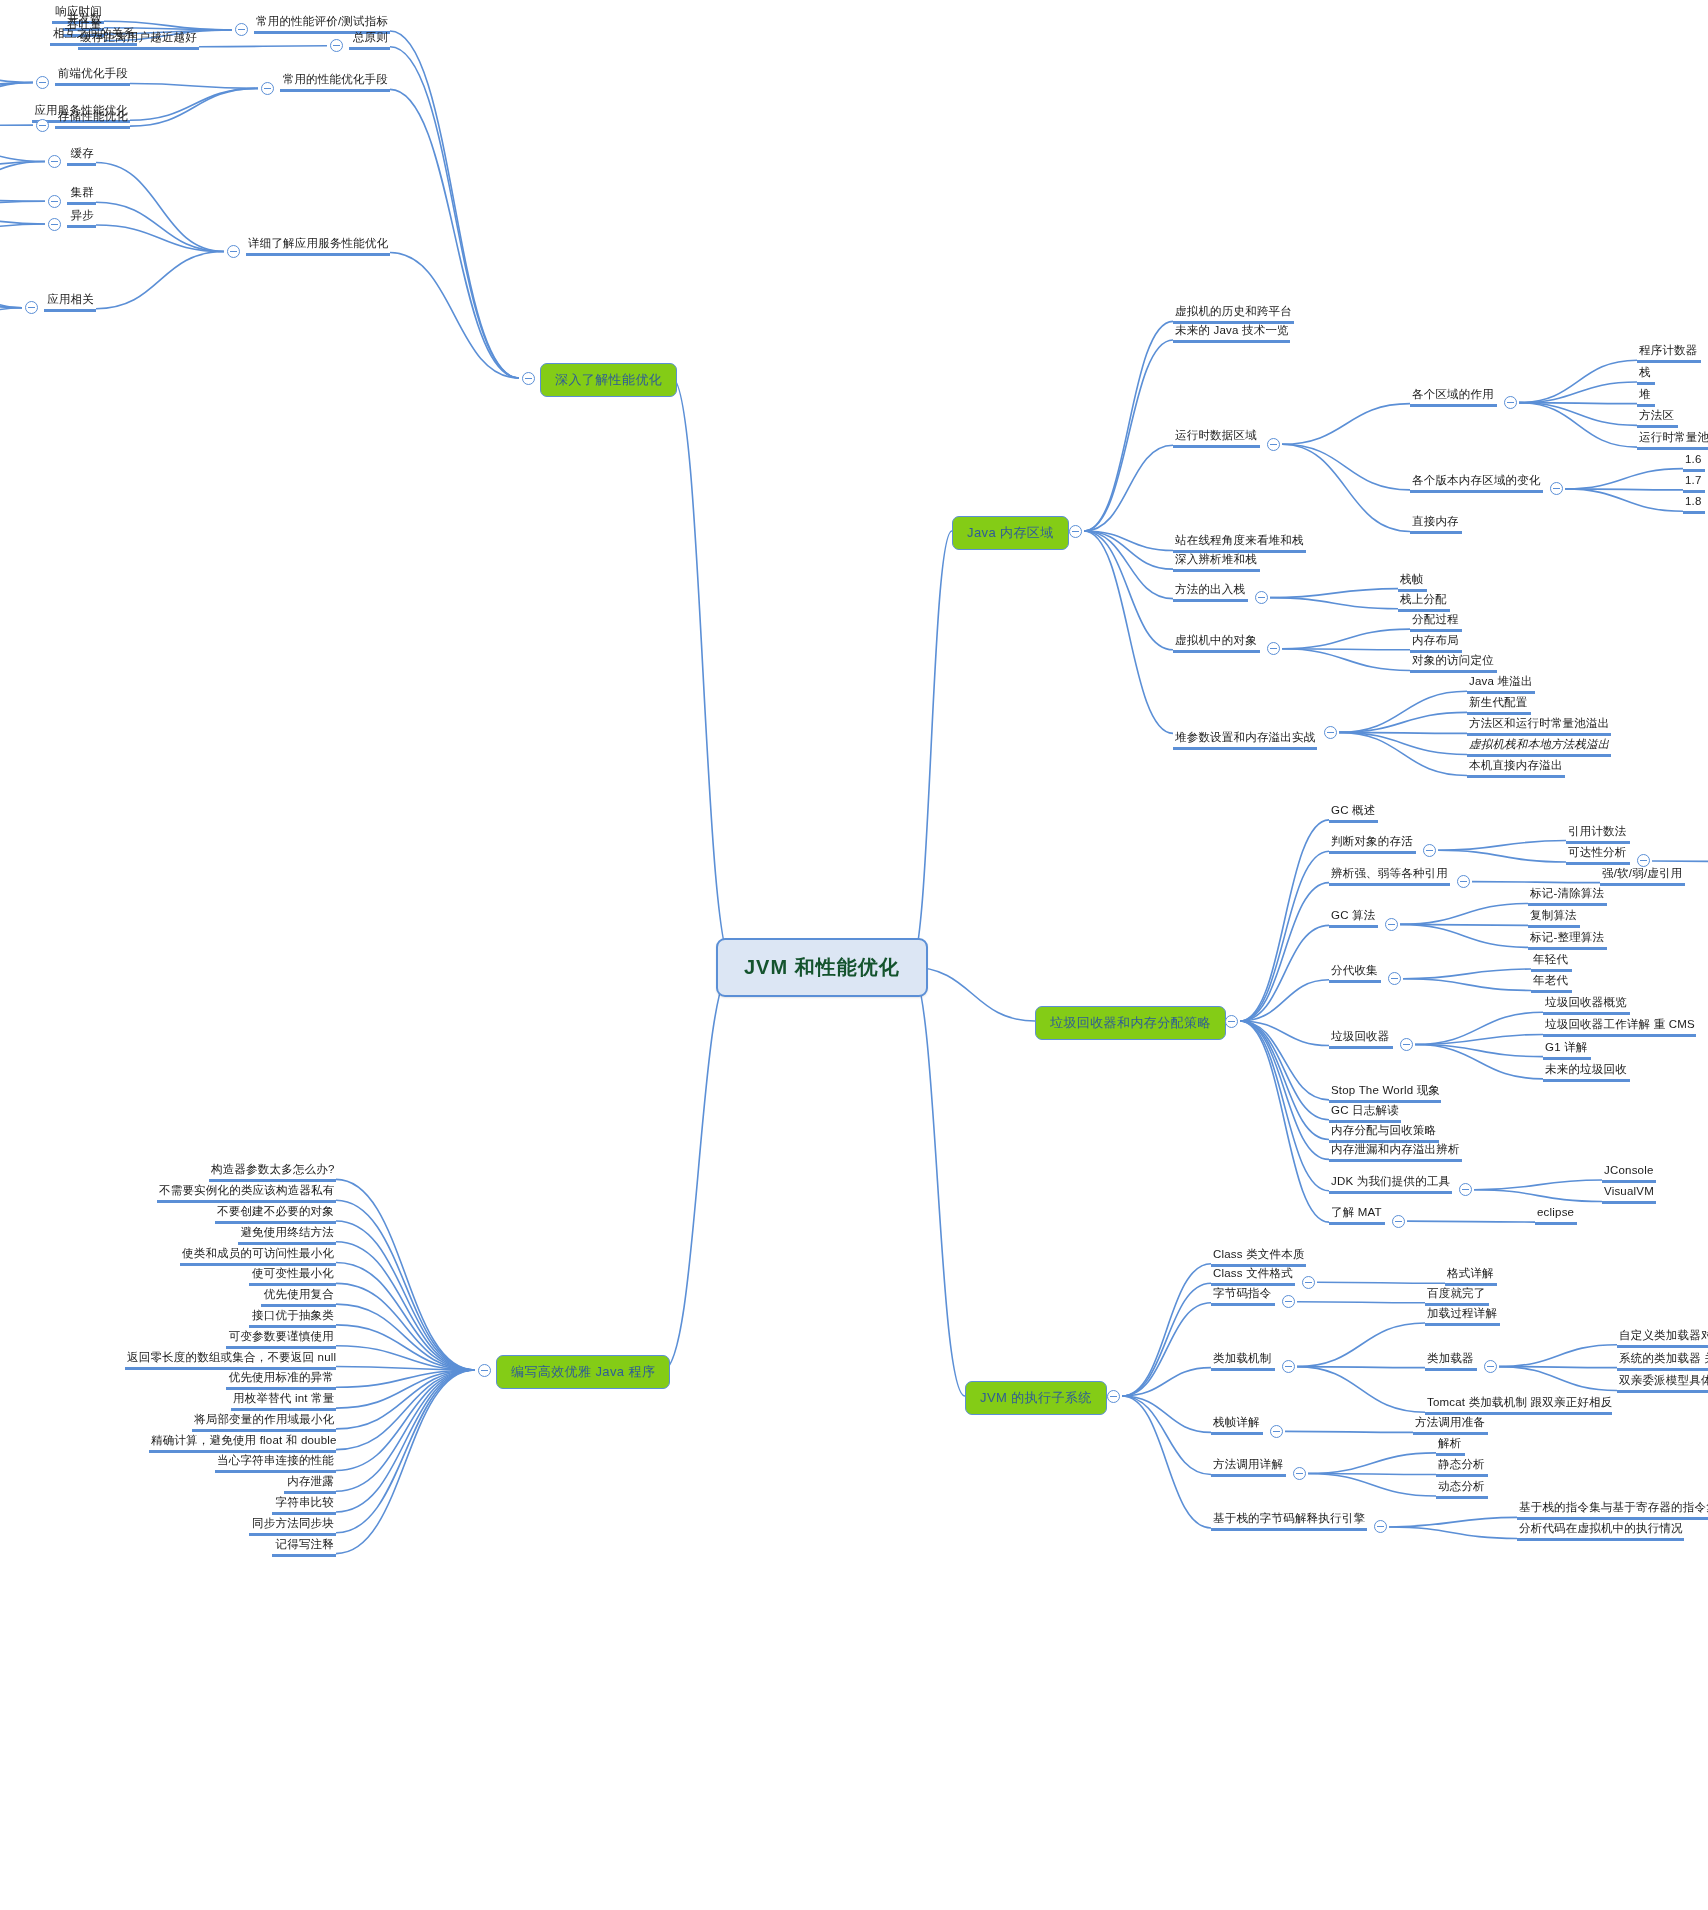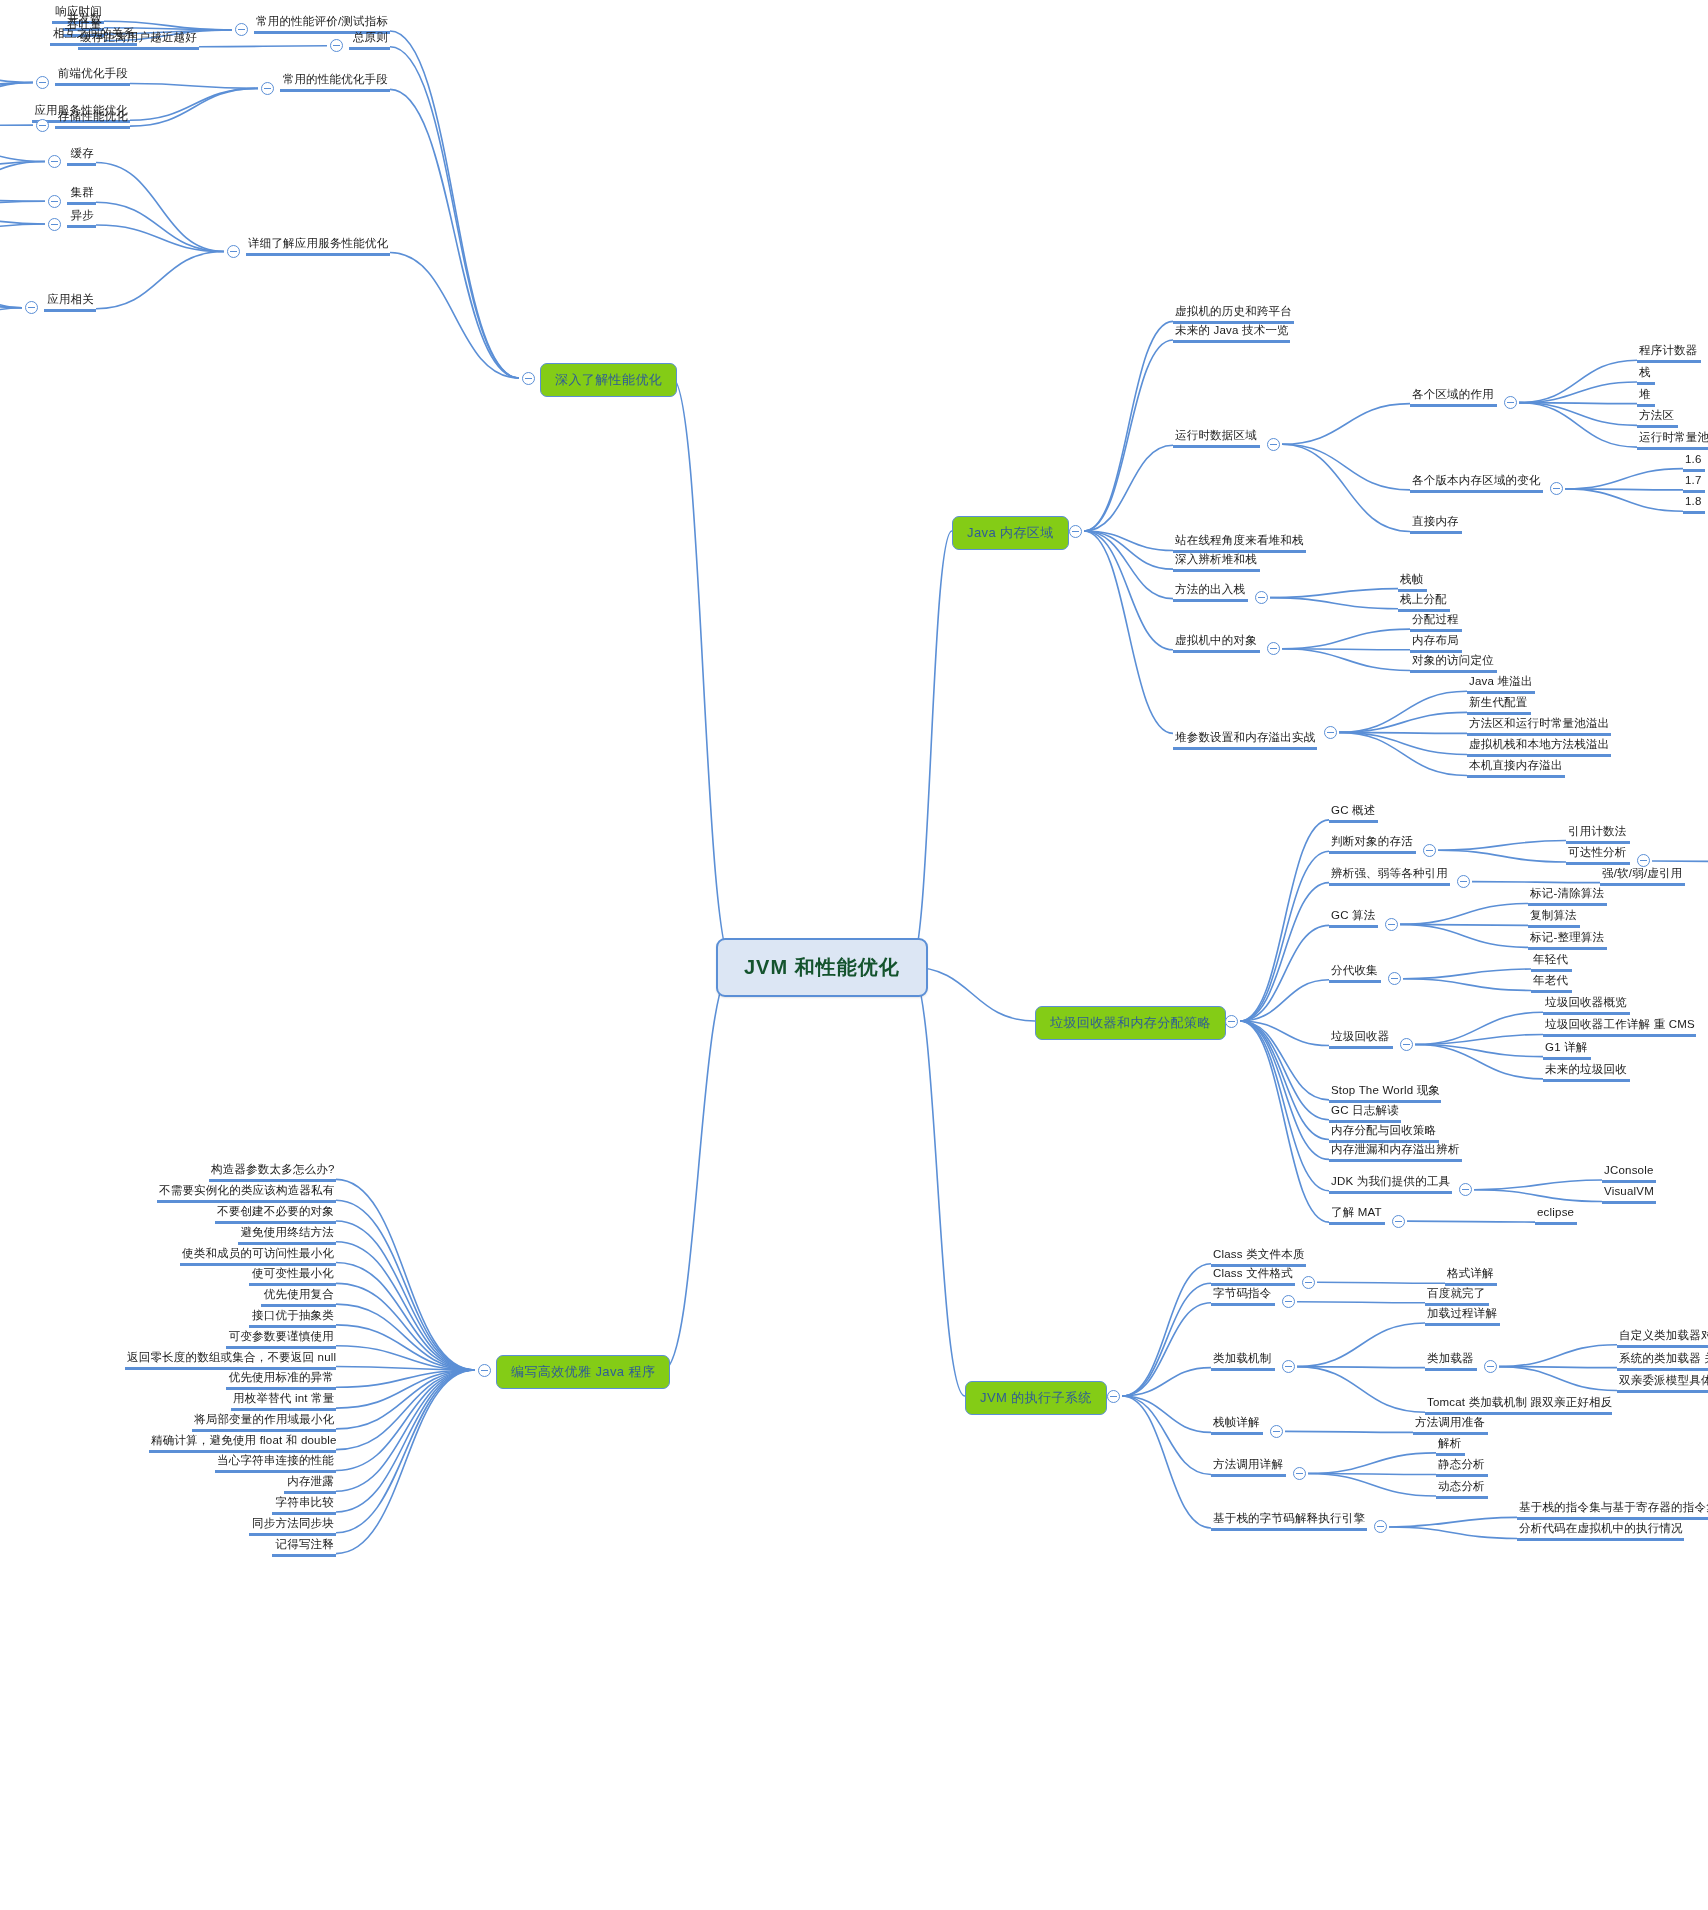--- a/index.html
+++ b/index.html
@@ -312,21 +312,21 @@
     <div class="node right" style="left: 1173px; top: 632.799px; width: 87px;">虚拟机中的对象</div>
     <div class="toggle" style="left: 1266.5px; top: 642.299px;"></div>
     <div class="node right" style="left: 1410px; top: 612.147px; width: 52px;">分配过程</div>
     <div class="node right" style="left: 1410px; top: 632.799px; width: 52px;">内存布局</div>
     <div class="node right" style="left: 1410px; top: 653.45px; width: 87px;">对象的访问定位</div>
     <div class="node right" style="left: 1173px; top: 730px; width: 144px;">堆参数设置和内存溢出实战</div>
     <div class="toggle" style="left: 1323.5px; top: 725.888px;"></div>
     <div class="node right" style="left: 1467px; top: 674.298px; width: 68px;">Java 堆溢出</div>
     <div class="node right" style="left: 1467px; top: 695.343px; width: 64px;">新生代配置</div>
     <div class="node right" style="left: 1467px; top: 716.388px; width: 144px;">方法区和运行时常量池溢出</div>
-    <div class="node right" style="left: 1467px; top: 737.433px; width: 144px;">虚拟机栈和本地方法栈溢出</div>
+    <div class="node right" style="left: 1467px; top: 737.433px; width: 144px; font-style: italic;">虚拟机栈和本地方法栈溢出</div>
     <div class="node right" style="left: 1467px; top: 758.478px; width: 98px;">本机直接内存溢出</div>
     <div class="pill" style="left: 1035px; top: 1006px;">垃圾回收器和内存分配策略</div>
     <div class="toggle" style="left: 1224.5px; top: 1014.5px;"></div>
     <div class="node right" style="left: 1329px; top: 802.923px; width: 49px;">GC 概述</div>
     <div class="node right" style="left: 1329px; top: 834.26px; width: 87px;">判断对象的存活</div>
     <div class="toggle" style="left: 1422.5px; top: 843.76px;"></div>
     <div class="node right" style="left: 1566px; top: 823.553px; width: 64px;">引用计数法</div>
     <div class="node right" style="left: 1566px; top: 844.967px; width: 64px;">可达性分析</div>
     <div class="toggle" style="left: 1636.5px; top: 854.467px;"></div>
     <div class="node right" style="left: 1329px; top: 865.597px; width: 121px;">辨析强、弱等各种引用</div>

